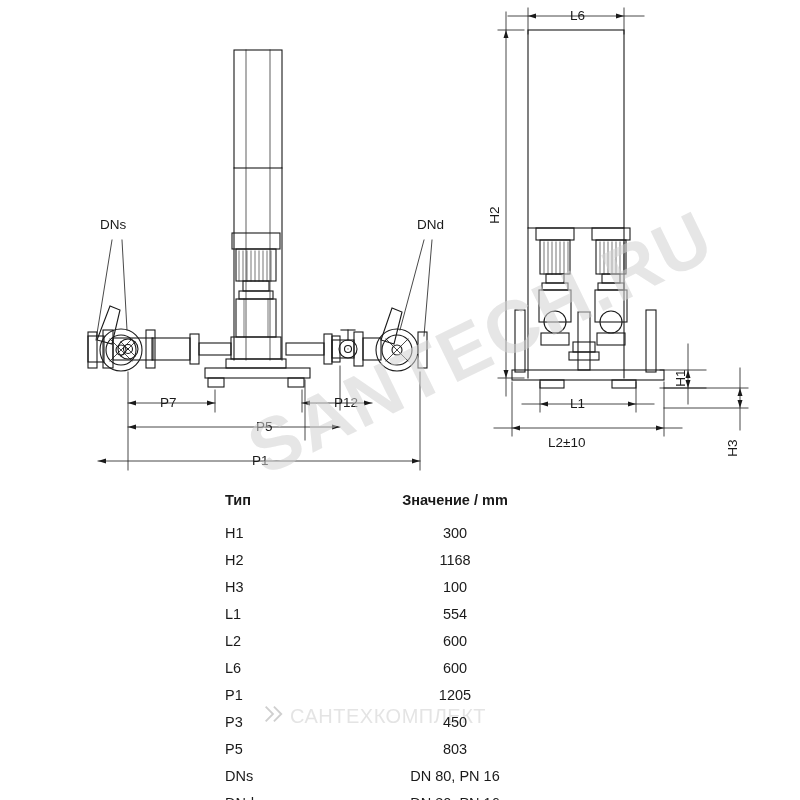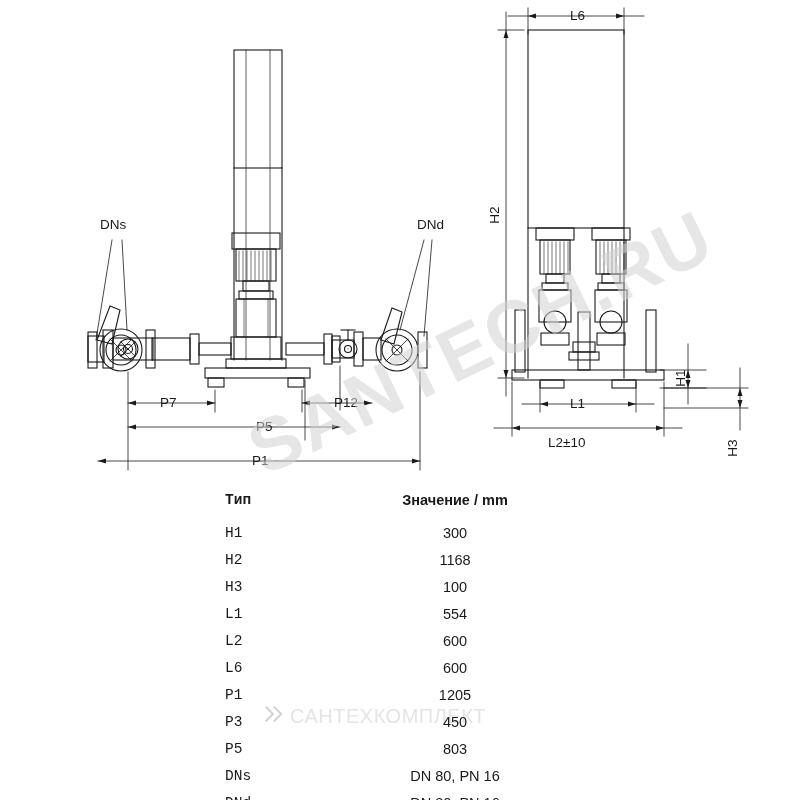--- a/index.html
+++ b/index.html
@@ -71,21 +71,21 @@
     padding: 0;
     font-weight: normal;
     height: 27px;
     vertical-align: top;
     white-space: nowrap;
   }
   table.spec th {
     font-weight: bold;
     padding-bottom: 6px;
   }
-  table.spec .col-type { width: 135px; font-family: Liberation Mono, monospace; }
+  table.spec .col-type { width: 135px; }
   table.spec .col-val  { width: 190px; text-align: center; }
 </style>
 </head>
 <body>
 
 <div id="stage">
 
   <svg class="drawing" viewBox="0 0 800 800">
     <g fill="none" stroke="#1a1a1a" stroke-width="1.1" stroke-linecap="square">
 

